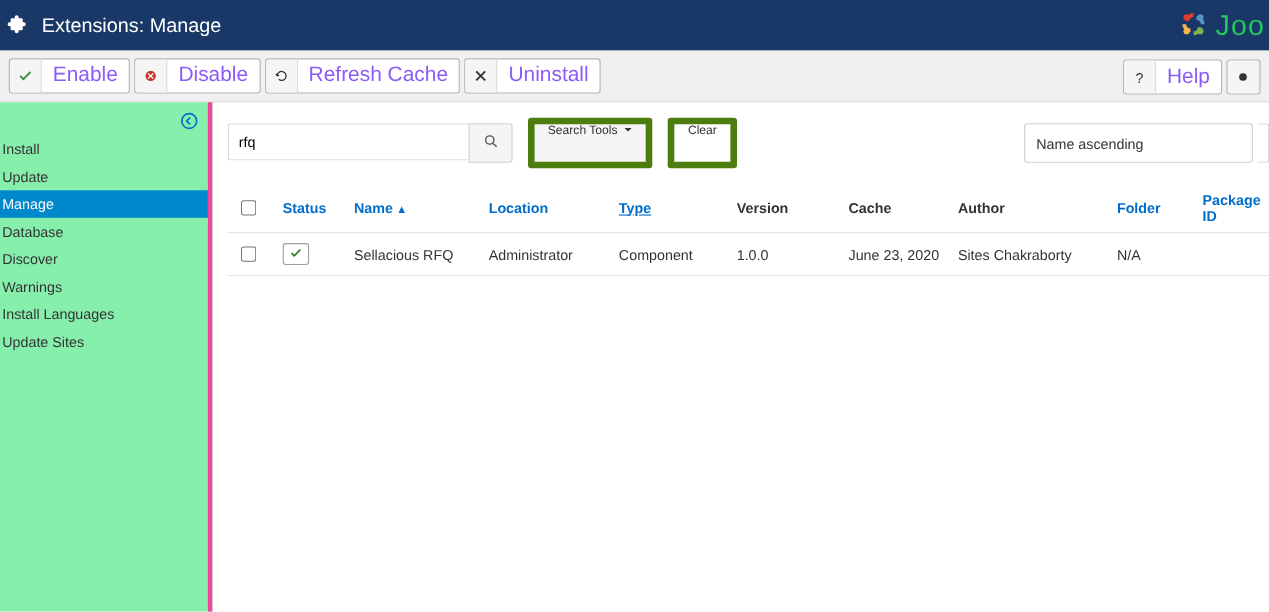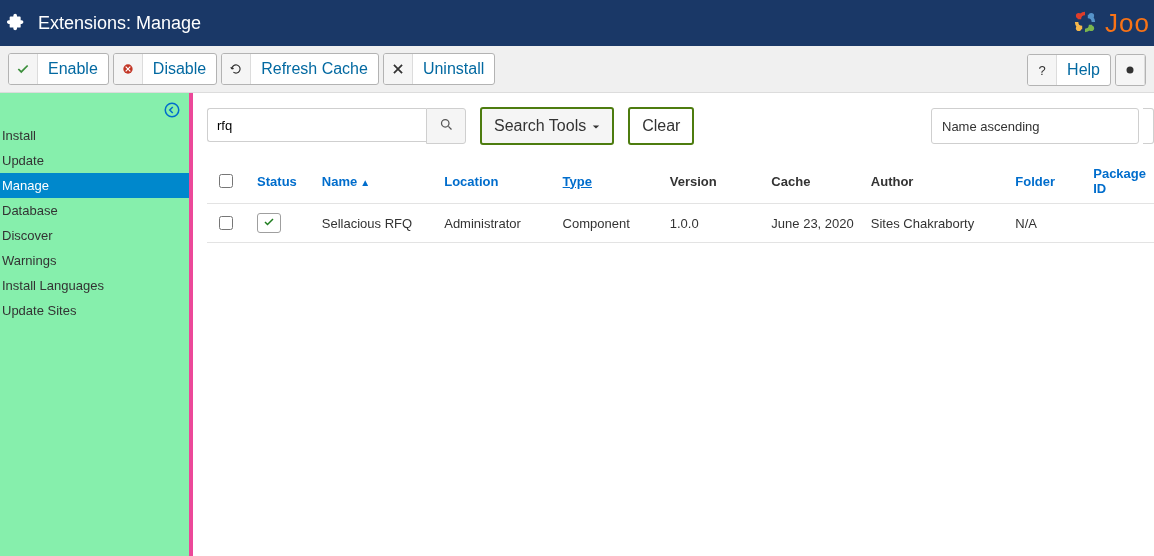--- a/index.html
+++ b/index.html
@@ -5,48 +5,48 @@
   html, body { margin:0; padding:0; font-family: "Helvetica Neue", Arial, sans-serif; font-size:13px; color:#333; }
   body { width:1154px; height:556px; overflow:hidden; background:#fff; }
 
   
   .header { background:#1a3867; height:46px; display:flex; align-items:center; color:#fff; position:relative; }
   .header .puzzle { display:inline-flex; margin-left:6px; margin-right:10px; }
   .header .puzzle svg { width:22px; height:22px; fill:#fff; }
   .header .title { font-size:18px; font-weight:400; }
   .header .brand { position:absolute; right:0; top:0; height:46px; display:flex; align-items:center; padding-right:4px; }
   .header .brand .logo svg { width:28px; height:28px; }
-  .header .brand .brand-text { font-size:26px; color:#f97316; margin-left:6px; letter-spacing:1px; }
+  .header .brand .brand-text { font-size:26px; color:#22c55e; margin-left:6px; letter-spacing:1px; }
 
   
   .toolbar { background:#f0f0f0; border-bottom:1px solid #dcdcdc; height:46px; display:flex; align-items:center; padding:0 8px; position:relative; }
   .btn { display:inline-flex; align-items:center; border:1px solid #b3b3b3; border-radius:3px; background:#fff; height:30px; margin-right:4px; overflow:hidden; cursor:pointer; }
   .btn .icon-part { width:28px; height:100%; background:#f5f5f5; border-right:1px solid #dcdcdc; display:flex; align-items:center; justify-content:center; }
   .btn .icon-part svg { width:14px; height:14px; }
-  .btn .label-part { padding:0 10px; color:#0369a1; font-size:16px; }
+  .btn .label-part { padding:0 10px; color:#8b5cf6; font-size:19px; }
   .toolbar-right { position:absolute; right:8px; top:8px; display:flex; }
   .btn-small { display:inline-flex; align-items:center; border:1px solid #b3b3b3; border-radius:3px; background:#fff; height:30px; overflow:hidden; cursor:pointer; }
   .btn-small .icon-part { width:28px; height:100%; background:#f5f5f5; border-right:1px solid #dcdcdc; display:flex; align-items:center; justify-content:center; }
 
   
   .main { display:flex; height:calc(556px - 46px - 46px); }
   .sidebar { width:189px; background:#86efac; border-right:4px solid #ec4899; position:relative; padding-top:30px; }
   .collapse-arrow { position:absolute; right:6px; top:6px; width:22px; height:22px; display:flex; align-items:center; justify-content:center; cursor:pointer; }
   .collapse-arrow svg { width:18px; height:18px; fill:none; stroke:#006dcc; stroke-width:2; }
   .sidebar-item { padding:5px 10px 5px 2px; color:#333; cursor:pointer; font-size:13px; }
   .sidebar-item.active { background:#0088cc; color:#fff; }
   .sidebar .spacer { height:70px; }
 
   .content { flex:1; padding:14px 0 0 14px; }
   .filters { display:flex; align-items:center; margin-bottom:14px; }
   .searchgrp { display:flex; }
   .searchgrp input { border:1px solid #cfcfcf; border-right:none; border-radius:3px 0 0 3px; height:32px; padding:0 9px; font-size:13px; width:200px; }
   .searchgrp .search-btn { border:1px solid #cfcfcf; border-radius:0 3px 3px 0; width:38px; height:34px; background:#f5f5f5; display:flex; align-items:center; justify-content:center; cursor:pointer; }
   .searchgrp .search-btn svg { width:15px; height:15px; fill:#555; }
-  .fbtn { border:2px solid #4d7c0f; border-radius:3px; height:34px; background:#f5f5f5; display:inline-flex; align-items:center; padding:0 12px; margin-left:14px; cursor:pointer; font-size:16px; }
+  .fbtn { border:6px solid #4d7c0f; border-radius:3px; height:34px; background:#f5f5f5; display:inline-flex; padding:0 12px; margin-left:14px; cursor:pointer; font-size:11px; }
   .fbtn .caret { margin-left:6px; }
   .fbtn.clear { background:#fff; }
   .sort-select { margin-left:auto; margin-right:4px; border:1px solid #cfcfcf; border-radius:3px; height:34px; background:#fff; padding:0 10px; min-width:186px; display:flex; align-items:center; justify-content:space-between; cursor:pointer; }
   .partial-right { width:10px; height:34px; border:1px solid #cfcfcf; border-left:none; border-radius:0 3px 3px 0; background:#fff; }
 
   
   table.grid { width:100%; border-collapse:collapse; }
   table.grid th { text-align:left; font-weight:600; font-size:13px; color:#333; padding:7px 8px; border-bottom:1px solid #e3e3e3; }
   table.grid th.link { color:#006dcc; cursor:pointer; }
   table.grid td { padding:9px 8px; border-bottom:1px solid #e3e3e3; font-size:13px; color:#333; }

